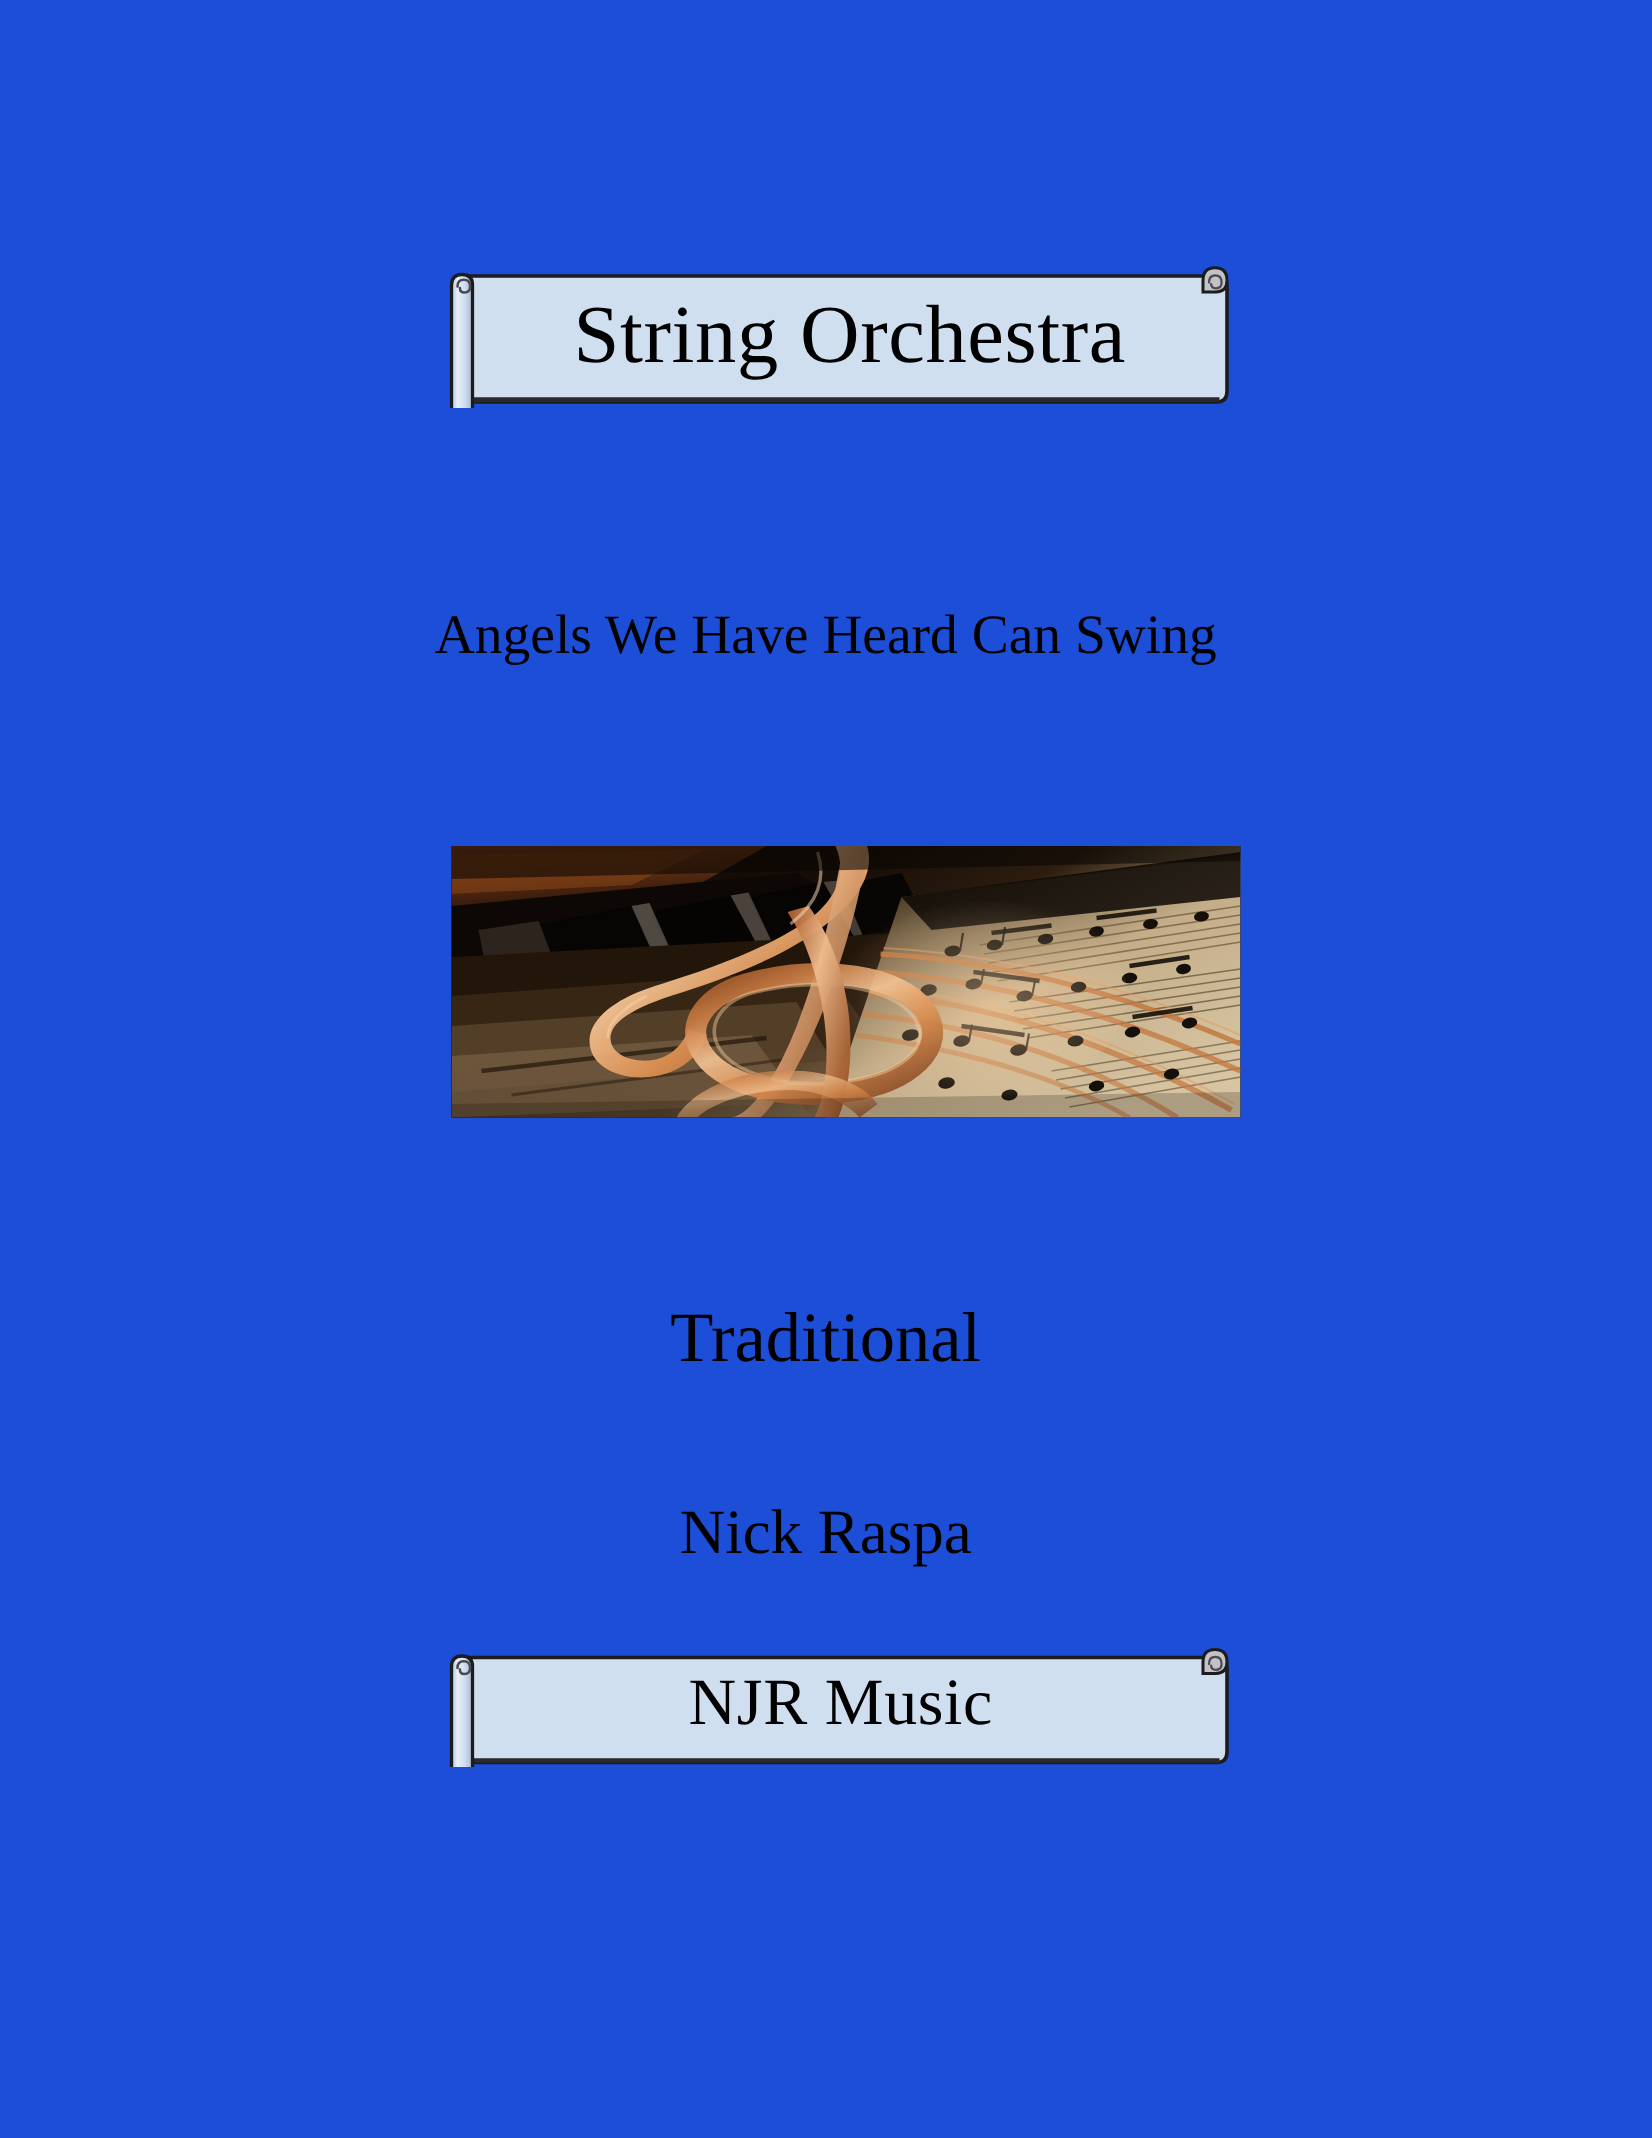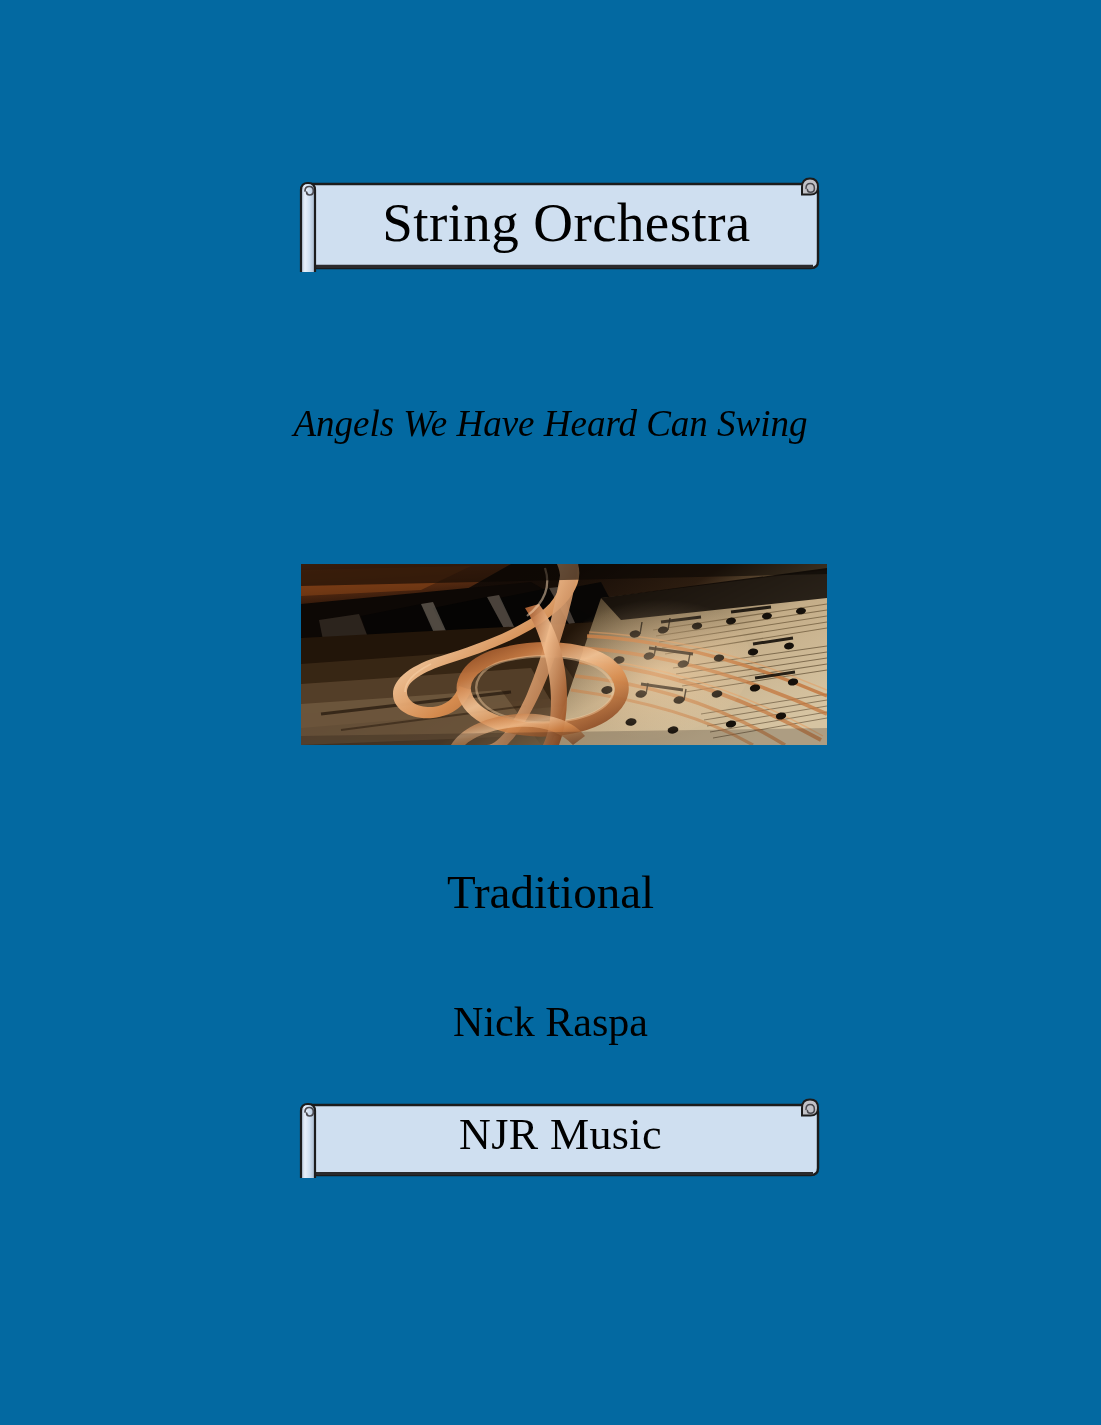--- a/index.html
+++ b/index.html
@@ -14,21 +14,21 @@
     overflow: hidden;
     font-family: "Liberation Serif", "DejaVu Serif", serif;
     color: #000000;
   }
 
   .page {
     position: absolute;
     left: 0; top: 0;
     width: 1101px;
     height: 1425px;
-    background: #0369a1;
+    background: #1d4ed8;
   }
 
   
   .banner {
     position: absolute;
     left: 297px;
     width: 523px;
   }
   .banner-top { top: 176px; height: 96px; }
   .banner-bottom { top: 1098px; height: 80px; }
@@ -74,21 +74,20 @@
     left: 0;
     width: 1101px;
     text-align: center;
     white-space: nowrap;
     color: #000000;
   }
   .subtitle {
     top: 400px;
     font-size: 37px;
     line-height: 48px;
-    font-style: italic;
   }
   .composer-1 {
     top: 862px;
     font-size: 47px;
     line-height: 60px;
   }
   .composer-2 {
     top: 992px;
     font-size: 42px;
     line-height: 60px;

